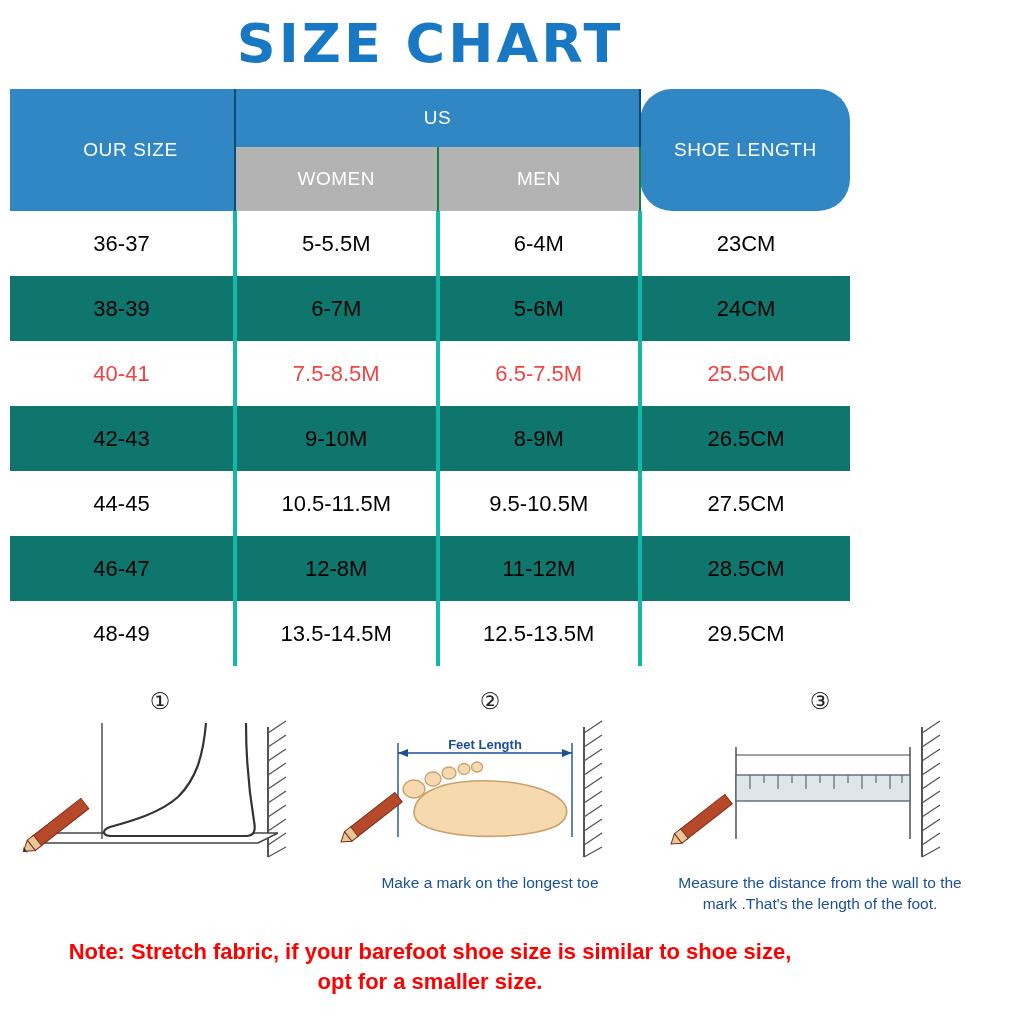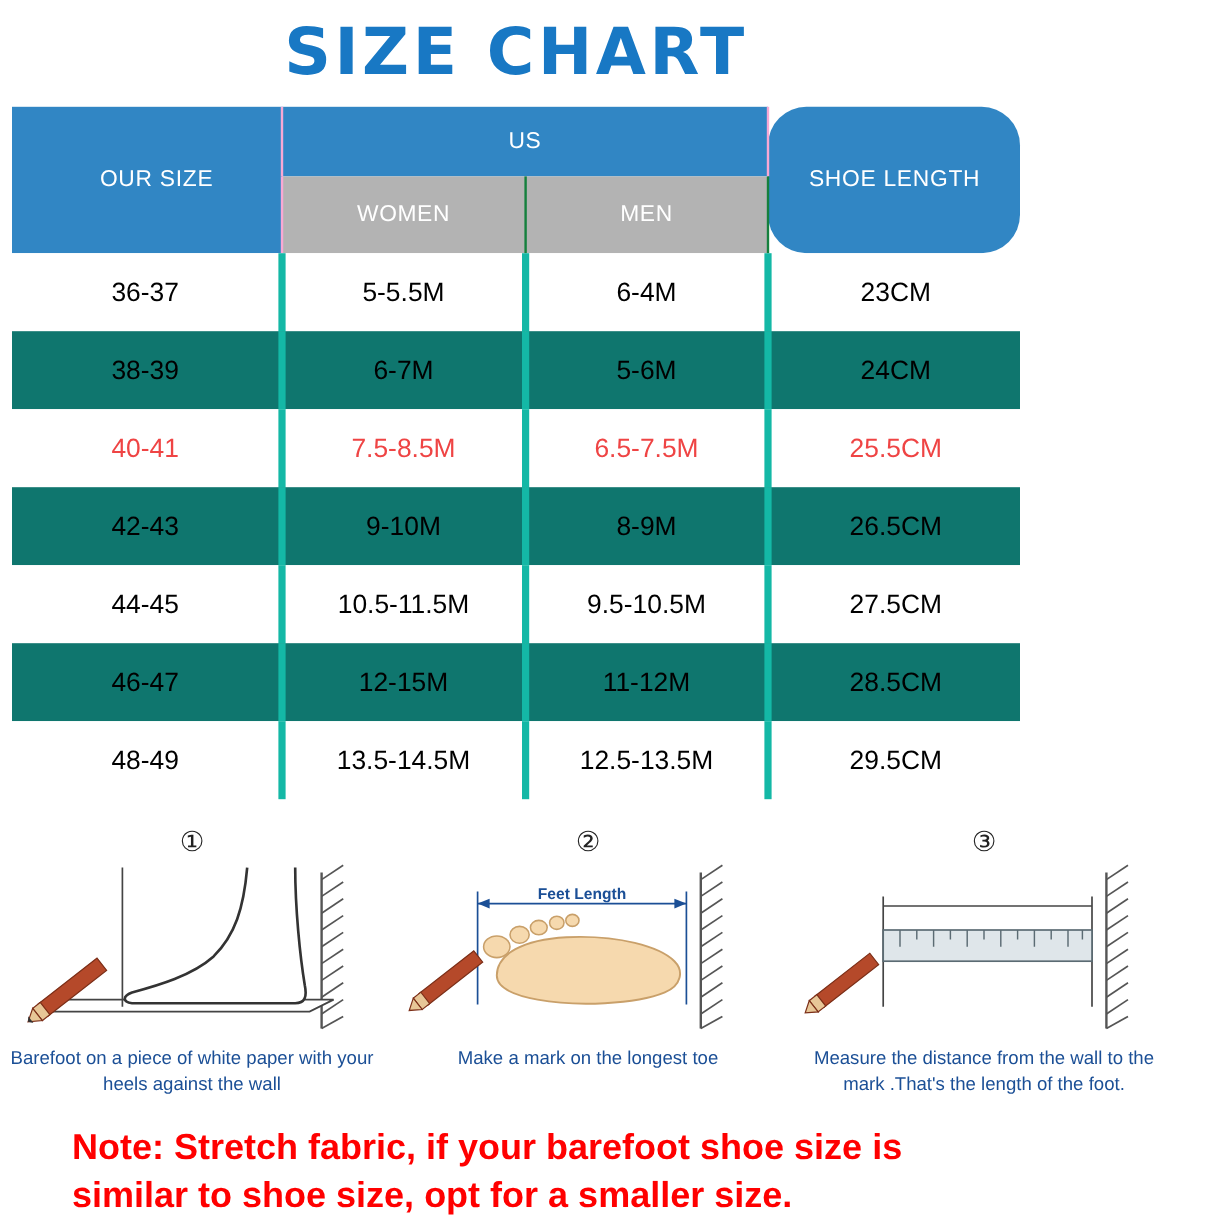--- a/index.html
+++ b/index.html
@@ -50,21 +50,21 @@
   .col-men { width: 213px; }
   .col-len { width: 207px; border-radius: 32px; }
 
   .hdr {
     background: #3186c4;
     color: #ffffff;
     font-size: 19px;
     font-weight: bold;
     height: 56px;
     letter-spacing: 0.6px;
-    border-right: 2px solid #f9a8d4;
+    border-right: 2px solid #0c4a6e;
   }
   .hdr.last { border-right: none; }
 
   .subhdr {
     background: #b3b3b3;
     color: #ffffff;
     font-size: 19px;
     height: 62px;
     letter-spacing: 0.5px;
     border-right: 2px solid #15803d;
@@ -78,21 +78,21 @@
     background: #ffffff;
     color: #000000;
   }
   tr.row-highlight td {
     background: #ffffff;
     color: #ef4444;
   }
   table.size-table tbody td {
     height: 63px;
     font-size: 22px;
-    border-right: 6px solid #14b8a6;
+    border-right: 4px solid #14b8a6;
   }
   table.size-table tbody td.last { border-right: none; }
   tr.row-light td, tr.row-highlight td {
     border-right: 2px solid #d8d8d8;
   }
   tr.row-light td.last, tr.row-highlight td.last { border-right: none; }
 
   
   .steps {
     display: flex;
@@ -117,23 +117,23 @@
   }
   .step-cap {
     color: #1b4f96;
     font-size: 15.5px;
     line-height: 1.35;
     margin-top: 6px;
   }
 
   
   .note {
-    text-align: left;
+    text-align: center;
     color: #ff0000;
-    font-size: 30px;
+    font-size: 22px;
     font-weight: bold;
     line-height: 1.35;
     margin-top: 22px;
     padding: 0 60px;
   }
 </style>
 </head>
 <body>
 
 <div class="page">
@@ -179,21 +179,21 @@
           <td class="last">26.5CM</td>
         </tr>
         <tr class="row-light">
           <td>44-45</td>
           <td>10.5-11.5M</td>
           <td>9.5-10.5M</td>
           <td class="last">27.5CM</td>
         </tr>
         <tr class="row-dark">
           <td>46-47</td>
-          <td>12-15M</td>
+          <td>12-8M</td>
           <td>11-12M</td>
           <td class="last">28.5CM</td>
         </tr>
         <tr class="row-light">
           <td>48-49</td>
           <td>13.5-14.5M</td>
           <td>12.5-13.5M</td>
           <td class="last">29.5CM</td>
         </tr>
       </tbody>
@@ -228,21 +228,20 @@
           <path d="M196 6 C193 40 186 62 168 80 C150 96 122 104 100 110 C92 113 92 118 100 119 L236 119 C244 119 246 114 244 104 C240 80 236 40 236 6" fill="#ffffff" stroke="#333" stroke-width="2.2" stroke-linejoin="round"></path>
 
           <g transform="rotate(-38 60 100)">
             <rect x="18" y="92" width="62" height="13" fill="#b5492a" stroke="#7c2f18" stroke-width="1"></rect>
             <rect x="12" y="92" width="8" height="13" fill="#e7c697" stroke="#7c2f18" stroke-width="1"></rect>
             <polygon points="12,92 12,105 2,98.5" fill="#e7c697" stroke="#7c2f18" stroke-width="1"></polygon>
             <polygon points="5,95 5,102 2,98.5" fill="#333"></polygon>
           </g>
         </svg>
       </div>
-      <div class="step-cap">Barefoot on a piece of white paper with your heels against the wall</div>
     </div>
 
     <div class="step">
       <div class="step-num">②</div>
       <div class="step-img">
         <svg width="300" height="150" viewBox="0 0 300 150">
 
           <line x1="244" y1="10" x2="244" y2="140" stroke="#555" stroke-width="2"></line>
           <g stroke="#555" stroke-width="1.4">
             <line x1="244" y1="16" x2="262" y2="4"></line>

